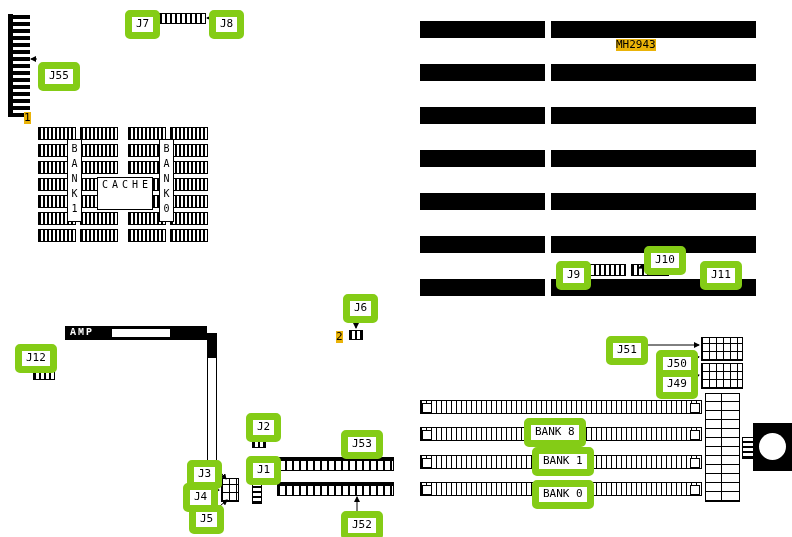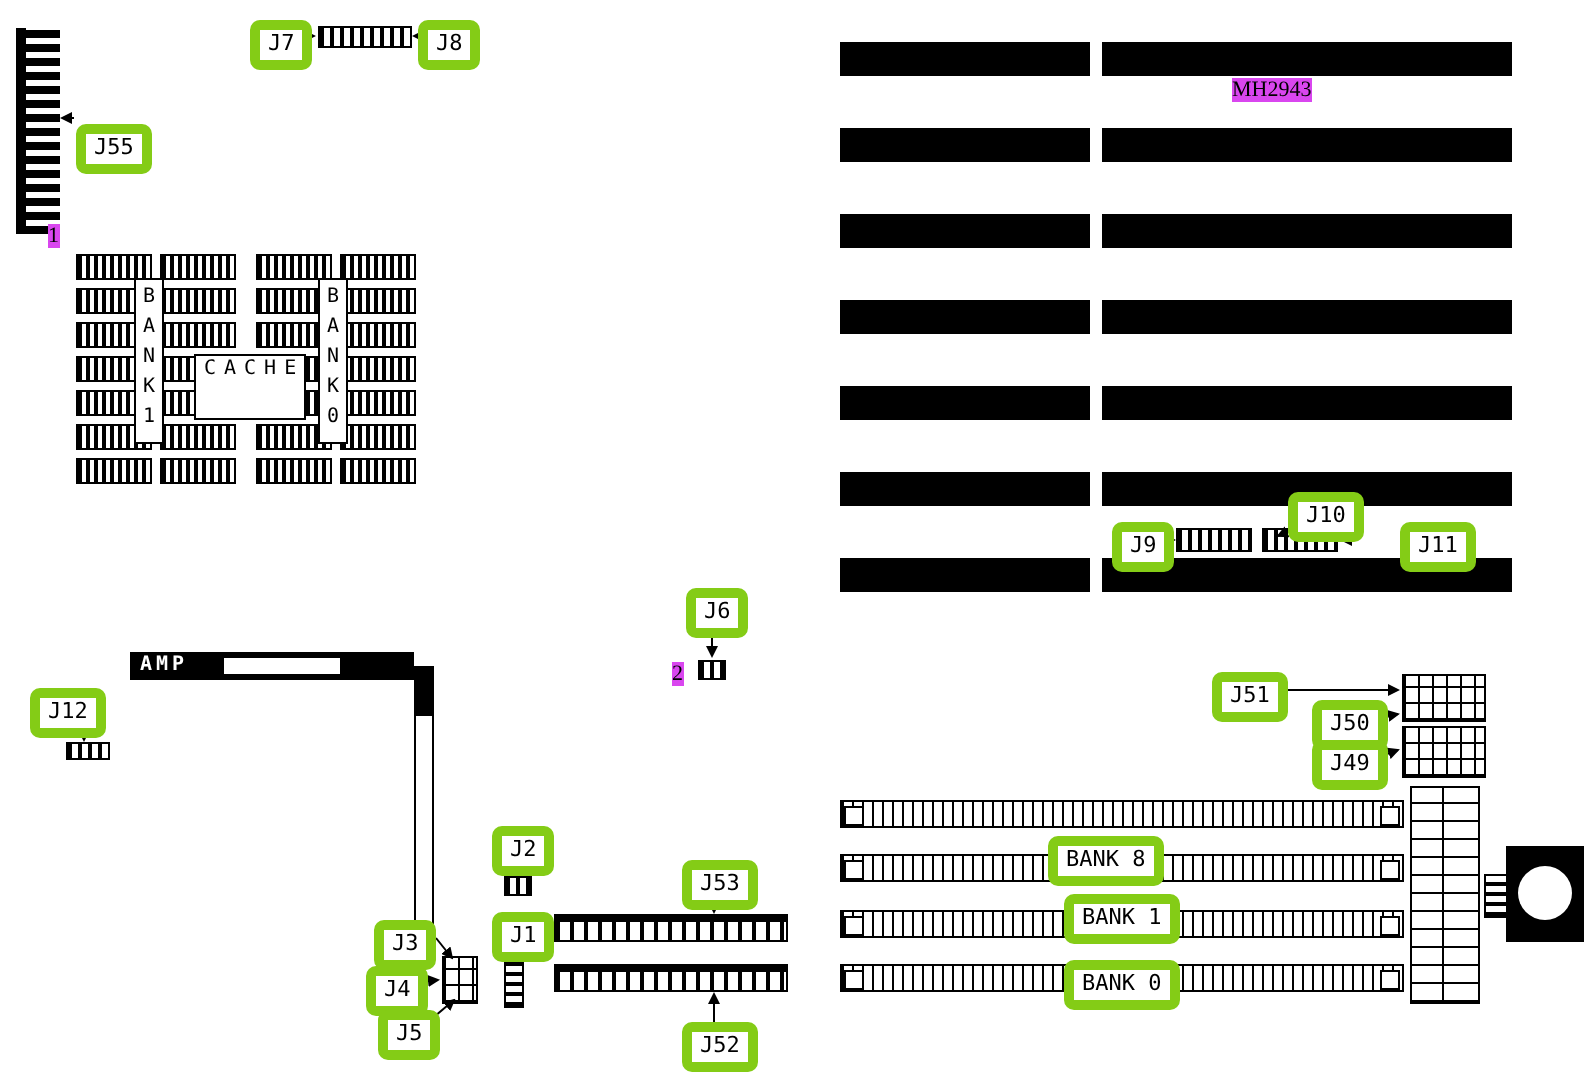--- a/index.html
+++ b/index.html
@@ -1,21 +1,21 @@
 <!DOCTYPE html>
 <html><head>
 <meta charset="utf-8">
 <style>
   * { margin:0; padding:0; box-sizing:border-box; }
   body { background:#fff; }
   .board { position:relative; width:792px; height:537px; background:#fff;
            font-family:"DejaVu Sans Mono", monospace; color:#000; overflow:hidden; }
-  .label { position:absolute; z-index:6; border:5px solid #84cc16; border-radius:5px;
+  .label { position:absolute; z-index:6; border:7px solid #84cc16; border-radius:5px;
            background:#fff; font-size:11px; line-height:12px; padding:1px 4px 2px; white-space:nowrap; }
-  .txt   { position:absolute; z-index:6; font-size:11px; background:#d946ef; line-height:12px;font-family:Liberation Serif, serif; }
+  .txt   { position:absolute; z-index:6; font-size:11px; background:#eab308; line-height:12px; }
   .leads { position:absolute; left:0; top:0; z-index:5; }
   .isa   { position:absolute; left:420px; width:336px; height:17px; background:#000; }
   .isa .notch { position:absolute; left:125px; top:0; width:6px; height:17px; background:#fff; }
   .simm  { position:absolute; left:420px; width:282px; height:14px; border:1px solid #000;
            background:repeating-linear-gradient(90deg,#000 0 1px,#fff 1px 5px); }
   .simm::before,.simm::after { content:""; position:absolute; top:2px; width:8px; height:8px;
            background:#fff; border:1px solid #000; }
   .simm::before { left:1px; } .simm::after { right:1px; }
   .jumper   { position:absolute; border:1px solid #000;
               background:repeating-linear-gradient(90deg,#000 0 2px,#fff 2px 5px); }
@@ -32,21 +32,21 @@
   .comb  { position:absolute; left:8px; top:14px; width:22px; height:103px; border-left:5px solid #000;
            background:repeating-linear-gradient(0deg,#000 0 4px,#fff 4px 7px); }
   .chip-col { position:absolute; }
   .chip  { width:38px; height:13px; border:1px solid #000; margin-bottom:4px;
            background:repeating-linear-gradient(90deg,#000 0 2px,#fff 2px 4px); }
   .vtext { position:absolute; z-index:4; writing-mode:vertical-rl; text-orientation:upright;
            font-size:10px; letter-spacing:4px; background:#fff; border:1px solid #000; padding:3px 1px; }
   .cache-label { position:absolute; z-index:4; font-size:10px; letter-spacing:4px; background:#fff;
            border:1px solid #000; padding:1px 0 19px 4px; }
   .cpu-topbar { position:absolute; left:65px; top:326px; width:142px; height:14px; background:#000; z-index:2; }
-  .cpu-topbar .amp { position:absolute; left:5px; top:1px; color:#fff; font-size:10px; font-weight:bold; letter-spacing:2px; }
+  .cpu-topbar .amp { position:absolute; left:5px; top:1px; color:#fff; font-size:10px; font-weight:bold; letter-spacing:2px;font-family:Liberation Mono, monospace; }
   .cpu-topbar .amp-window { position:absolute; left:47px; top:3px; width:58px; height:8px; background:#fff; }
   .pga { position:absolute; left:65px; top:340px; width:142px; height:140px; border:1px solid #000;
          background-image:radial-gradient(#000 1.2px, transparent 1.3px);
          background-size:7px 7px; background-position:2px 2px; }
   .pga-hole { position:absolute; left:31px; top:29px; width:78px; height:78px; background:#fff;
               display:flex; align-items:center; justify-content:center; }
   .cpu-box { border:1px solid #000; border-radius:5px; background:#fff; font-size:11px;
              padding:2px 3px 2px 6px; letter-spacing:3px; }
   .lever { position:absolute; left:207px; top:333px; width:10px; height:147px; border:1px solid #000;
            background:linear-gradient(to bottom,#000 0 24px,#fff 24px calc(100% - 9px),#000 calc(100% - 9px)); }

